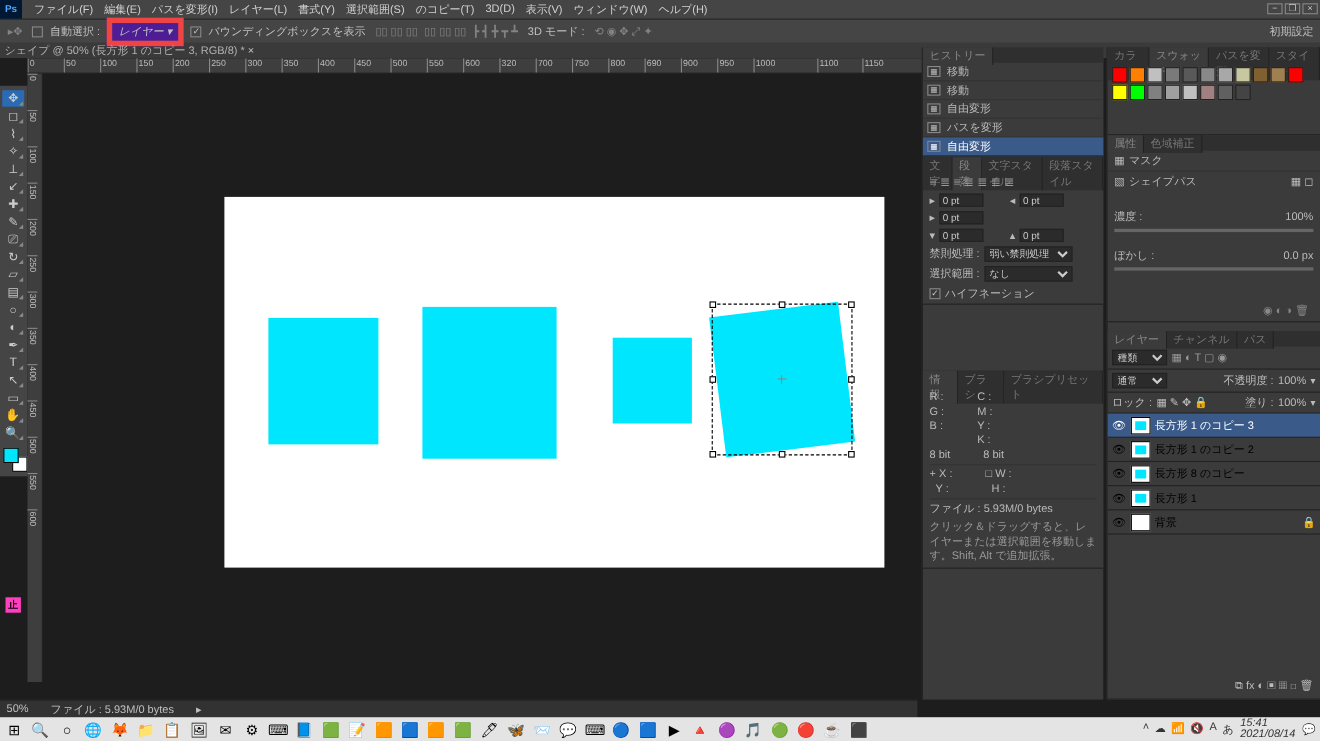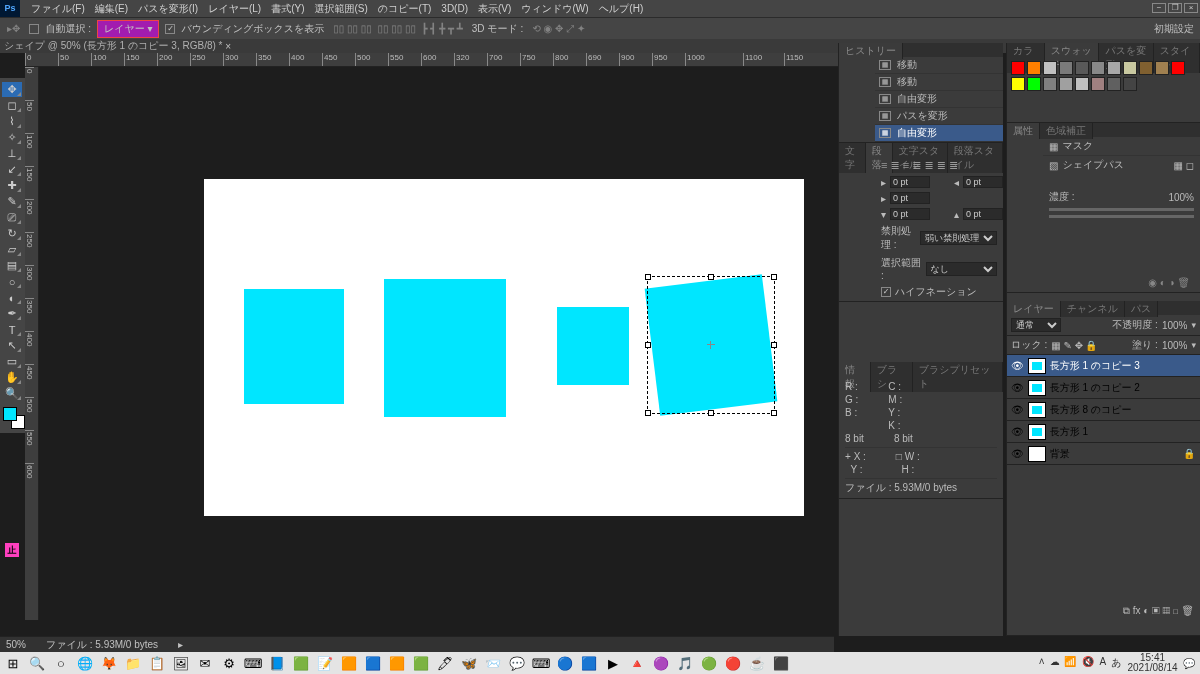--- a/index.html
+++ b/index.html
@@ -3,21 +3,21 @@
 <meta charset="utf-8">
 <style>
 * { margin:0; padding:0; box-sizing:border-box; font-family:"Meiryo UI","MS Gothic",sans-serif; font-size:10px; user-select:none; }
 body { background:#1d1d1d; width:1200px; height:674px; overflow:hidden; position:relative; }
 .menubar { background:#454545; height:17px; display:flex; align-items:center; color:#d0d0d0; }
 .ps-logo { width:20px; height:17px; background:#001833; color:#50a7ff; font-weight:bold; text-align:center; line-height:17px; font-size:9px; margin-right:6px; }
 .menubar .mi { padding:0 5px; cursor:default; font-size:10px; }
 .winctrl { position:absolute; right:2px; top:3px; display:flex; gap:2px; }
 .winctrl span { width:14px; height:10px; border:1px solid #888; font-size:8px; text-align:center; line-height:8px; color:#ccc; }
 .optbar { background:#454545; height:22px; border-top:1px solid #2b2b2b; display:flex; align-items:center; color:#c0c0c0; padding-left:4px; gap:6px; font-size:10px; }
-.optbar .btn { background:#a21caf; border:1px solid #ef4444; padding:1px 6px; }
+.optbar .btn { background:#4c1d95; border:5px solid #ef4444; padding:1px 6px;font-style:italic; }
 .optbar .ico { opacity:.5; padding:0 3px; }
 .right-label { position:absolute; right:6px; font-size:10px; color:#c0c0c0; }
 .tabbar { background:#3a3a3a; height:14px; color:#c0c0c0; font-size:10px; padding-left:4px; display:flex; align-items:center; }
 .docx { color:#b0b0b0; }
 .workarea { position:absolute; top:53px; left:0; right:0; bottom:38px; background:#1d1d1d; }
 .ruler-h { position:absolute; top:0; left:25px; right:198px; height:14px; background:#3e3e3e; border-bottom:1px solid #222; overflow:hidden; }
 .ruler-h span { position:absolute; top:0; font-size:8px; color:#bbb; border-left:1px solid #888; padding-left:1px; height:14px;}
 .ruler-v { position:absolute; top:14px; left:25px; width:14px; bottom:16px; background:#3e3e3e; border-right:1px solid #222; }
 .ruler-v span { position:absolute; left:0; font-size:8px; color:#bbb; border-top:1px solid #888; writing-mode:vertical-rl; height:auto; padding-top:1px;}
 .toolbox { position:absolute; top:25px; left:0; width:25px; background:#454545; padding:4px 2px; }
@@ -40,45 +40,45 @@
 .bbox .h.tl{top:-3px;left:-3px}.bbox .h.tm{top:-3px;left:50%;margin-left:-3px}.bbox .h.tr{top:-3px;right:-3px}
 .bbox .h.ml{top:50%;left:-3px;margin-top:-3px}.bbox .h.mr{top:50%;right:-3px;margin-top:-3px}
 .bbox .h.bl{bottom:-3px;left:-3px}.bbox .h.bm{bottom:-3px;left:50%;margin-left:-3px}.bbox .h.br{bottom:-3px;right:-3px}
 .bbox .c { position:absolute; top:50%; left:50%; width:8px; height:8px; margin:-4px 0 0 -4px; }
 .bbox .c::before,.bbox .c::after{content:"";position:absolute;background:#888;}
 .bbox .c::before{left:3px;top:0;width:1px;height:8px}.bbox .c::after{top:3px;left:0;height:1px;width:8px}
 .panel { background:#3b3b3b; border-bottom:1px solid #222; }
 .panel .tabs { background:#2f2f2f; height:14px; display:flex; color:#888; font-size:9px; align-items:flex-start; }
 .panel .tabs .tb { padding:1px 6px; background:#3b3b3b; border-right:1px solid #222;}
 .panel .tabs .tb.inact { background:#2f2f2f; color:#777;}
-.panel .body { color:#bbb; font-size:9px;margin-left:36px; }
+.panel .body { color:#bbb; font-size:9px; }
 .hist-item { display:flex; align-items:center; padding:1px 4px; gap:6px; border-bottom:1px solid #333; }
 .hist-item.sel { background:#3a5a8a; color:#fff; }
 .hist-ico { width:12px; height:10px; border:1px solid #888; font-size:7px; text-align:center; }
 .swatch-pal { display:flex; flex-wrap:wrap; gap:2px; padding:4px; }
 .sw { width:14px; height:14px; border:1px solid #222; }
 .prop-row { display:flex; align-items:center; padding:2px 6px; gap:4px; }
 .prop-row input { background:#2b2b2b; border:1px solid #222; color:#ccc; width:40px; font-size:9px; padding:0 2px; }
 .prop-row select { background:#2b2b2b; border:1px solid #222; color:#ccc; font-size:9px; width:80px;}
 .info-body { padding:4px 6px; color:#bbb; font-size:9px; line-height:13px; }
 .layer-list .layer-row { display:flex; align-items:center; height:22px; border-bottom:1px solid #222; padding:0 4px; gap:4px; }
 .layer-row.sel { background:#3a5a8a; color:#fff; }
 .layer-row .eye { font-size:10px; }
 .layer-row .thumb { width:18px; height:16px; background:#fff; border:1px solid #000; position:relative; }
 .layer-row .thumb .m { position:absolute; inset:3px; background:#00e6ff; }
 .layer-opts { display:flex; align-items:center; gap:4px; padding:3px 4px; border-bottom:1px solid #222; font-size:9px; color:#bbb;}
 .layer-opts select{background:#2b2b2b;border:1px solid #222;color:#ccc;font-size:9px;width:50px}
-.layer-bottom { position:absolute; bottom:16px; left:0; right:0; height:16px; background:#3b3b3b; display:flex; justify-content:flex-end; align-items:center; gap:8px; padding:0 6px; font-size:10px; color:#bbb;}
+.layer-bottom { position:absolute; bottom:4px; left:0; right:0; height:16px; background:#3b3b3b; display:flex; justify-content:flex-end; align-items:center; gap:8px; padding:0 6px; font-size:10px; color:#bbb;}
 .midcol { position:absolute; top:0; left:838px; width:165px; bottom:38px; background:#3b3b3b; border-left:1px solid #222;}
 .rightcol { position:absolute; top:0; right:0; width:194px; bottom:38px; background:#3b3b3b; border-left:1px solid #222;}
 .statusbar { position:absolute; bottom:22px; left:0; right:366px; height:16px; background:#323232; color:#c0c0c0; font-size:10px; display:flex; align-items:center; padding-left:6px; gap:20px; border-top:1px solid #222;}
 .taskbar { position:absolute; bottom:0; left:0; right:0; height:22px; background:#e4e4e4; display:flex; align-items:center; padding:0 4px; gap:6px; }
 .taskbar .ti { width:18px; height:18px; display:flex; align-items:center; justify-content:center; font-size:13px; }
 .tray { margin-left:auto; display:flex; align-items:center; gap:6px; font-size:10px; color:#333; }
-.clock { text-align:center; line-height:10px; font-size:9px; }
+.clock { text-align:left; line-height:10px; font-size:9px;font-style:italic; }
 .stop { position:absolute; left:5px; top:543px; width:14px; height:14px; background:#ff3fbf; color:#000; font-size:9px; text-align:center; line-height:14px; font-weight:bold;}
 .lock-row{padding:2px 4px;border-bottom:1px solid #222;display:flex;align-items:center;gap:4px;font-size:9px;color:#bbb}
 .chk{width:10px;height:10px;border:1px solid #888;display:inline-block;line-height:8px;text-align:center;font-size:8px;color:#ccc}
 </style>
 </head>
 <body>
 
 <div class="menubar">
   <div class="ps-logo">Ps</div>
   <span class="mi">ファイル(F)</span>
@@ -331,20 +331,21 @@
       </div>
       <div style="display:flex;gap:30px">
           <span>8 bit</span>
           <span>8 bit</span>
         </div>
       <div style="display:flex;gap:30px;border-top:1px solid #333;margin-top:2px;padding-top:2px">
         <div>+ <span>X :</span><br>&nbsp;&nbsp;<span>Y :</span></div>
         <div>□ <span>W :</span><br>&nbsp;&nbsp;<span>H :</span></div>
       </div>
       <div style="border-top:1px solid #333;margin-top:2px;padding-top:2px">ファイル : 5.93M/0 bytes</div>
+      <div style="margin-top:4px;color:#999">クリック＆ドラッグすると、レイヤーまたは選択範囲を移動します。Shift, Alt で追加拡張。</div>
     </div>
   </div>
 </div>
 
 <div class="rightcol" style="top:43px;">
 
   <div class="panel" style="height:80px">
     <div class="tabs">
       <span class="tb inact">カラー</span>
       <span class="tb">スウォッチ</span>
@@ -389,32 +390,40 @@
           <span>シェイプパス</span>
           <span style="margin-left:auto">▦ ◻</span>
         </div>
       <div class="prop-row" style="margin-top:14px">
           <span>濃度 :</span>
           <span style="margin-left:auto">100%</span>
         </div>
       <div class="prop-row">
           <div style="flex:1;height:3px;background:#666"></div>
         </div>
+      <div class="prop-row" style="margin-top:10px">
+          <span>ぼかし :</span>
+          <span style="margin-left:auto">0.0 px</span>
+        </div>
       <div class="prop-row">
           <div style="flex:1;height:3px;background:#666"></div>
         </div>
       <div class="prop-row" style="position:absolute;bottom:2px;right:4px;color:#888">◉ ◐ ◑ 🗑</div>
     </div>
   </div>
 
   <div class="panel" style="position:absolute;left:0;right:0;bottom:0;top:258px">
     <div class="tabs">
       <span class="tb">レイヤー</span>
       <span class="tb inact">チャンネル</span>
       <span class="tb inact">パス</span>
+    </div>
+    <div class="layer-opts">
+      <select><option>種類</option></select>
+      <span style="color:#999">▦ ◐ T ▢ ◉</span>
     </div>
     <div class="layer-opts">
       <select><option>通常</option></select>
       <span style="margin-left:auto">不透明度 :</span>
       <span>100%</span> ▾
     </div>
     <div class="lock-row">
       <span>ロック :</span>
       <span>▦ ✎ ✥ 🔒</span>
       <span style="margin-left:auto">塗り :</span>

